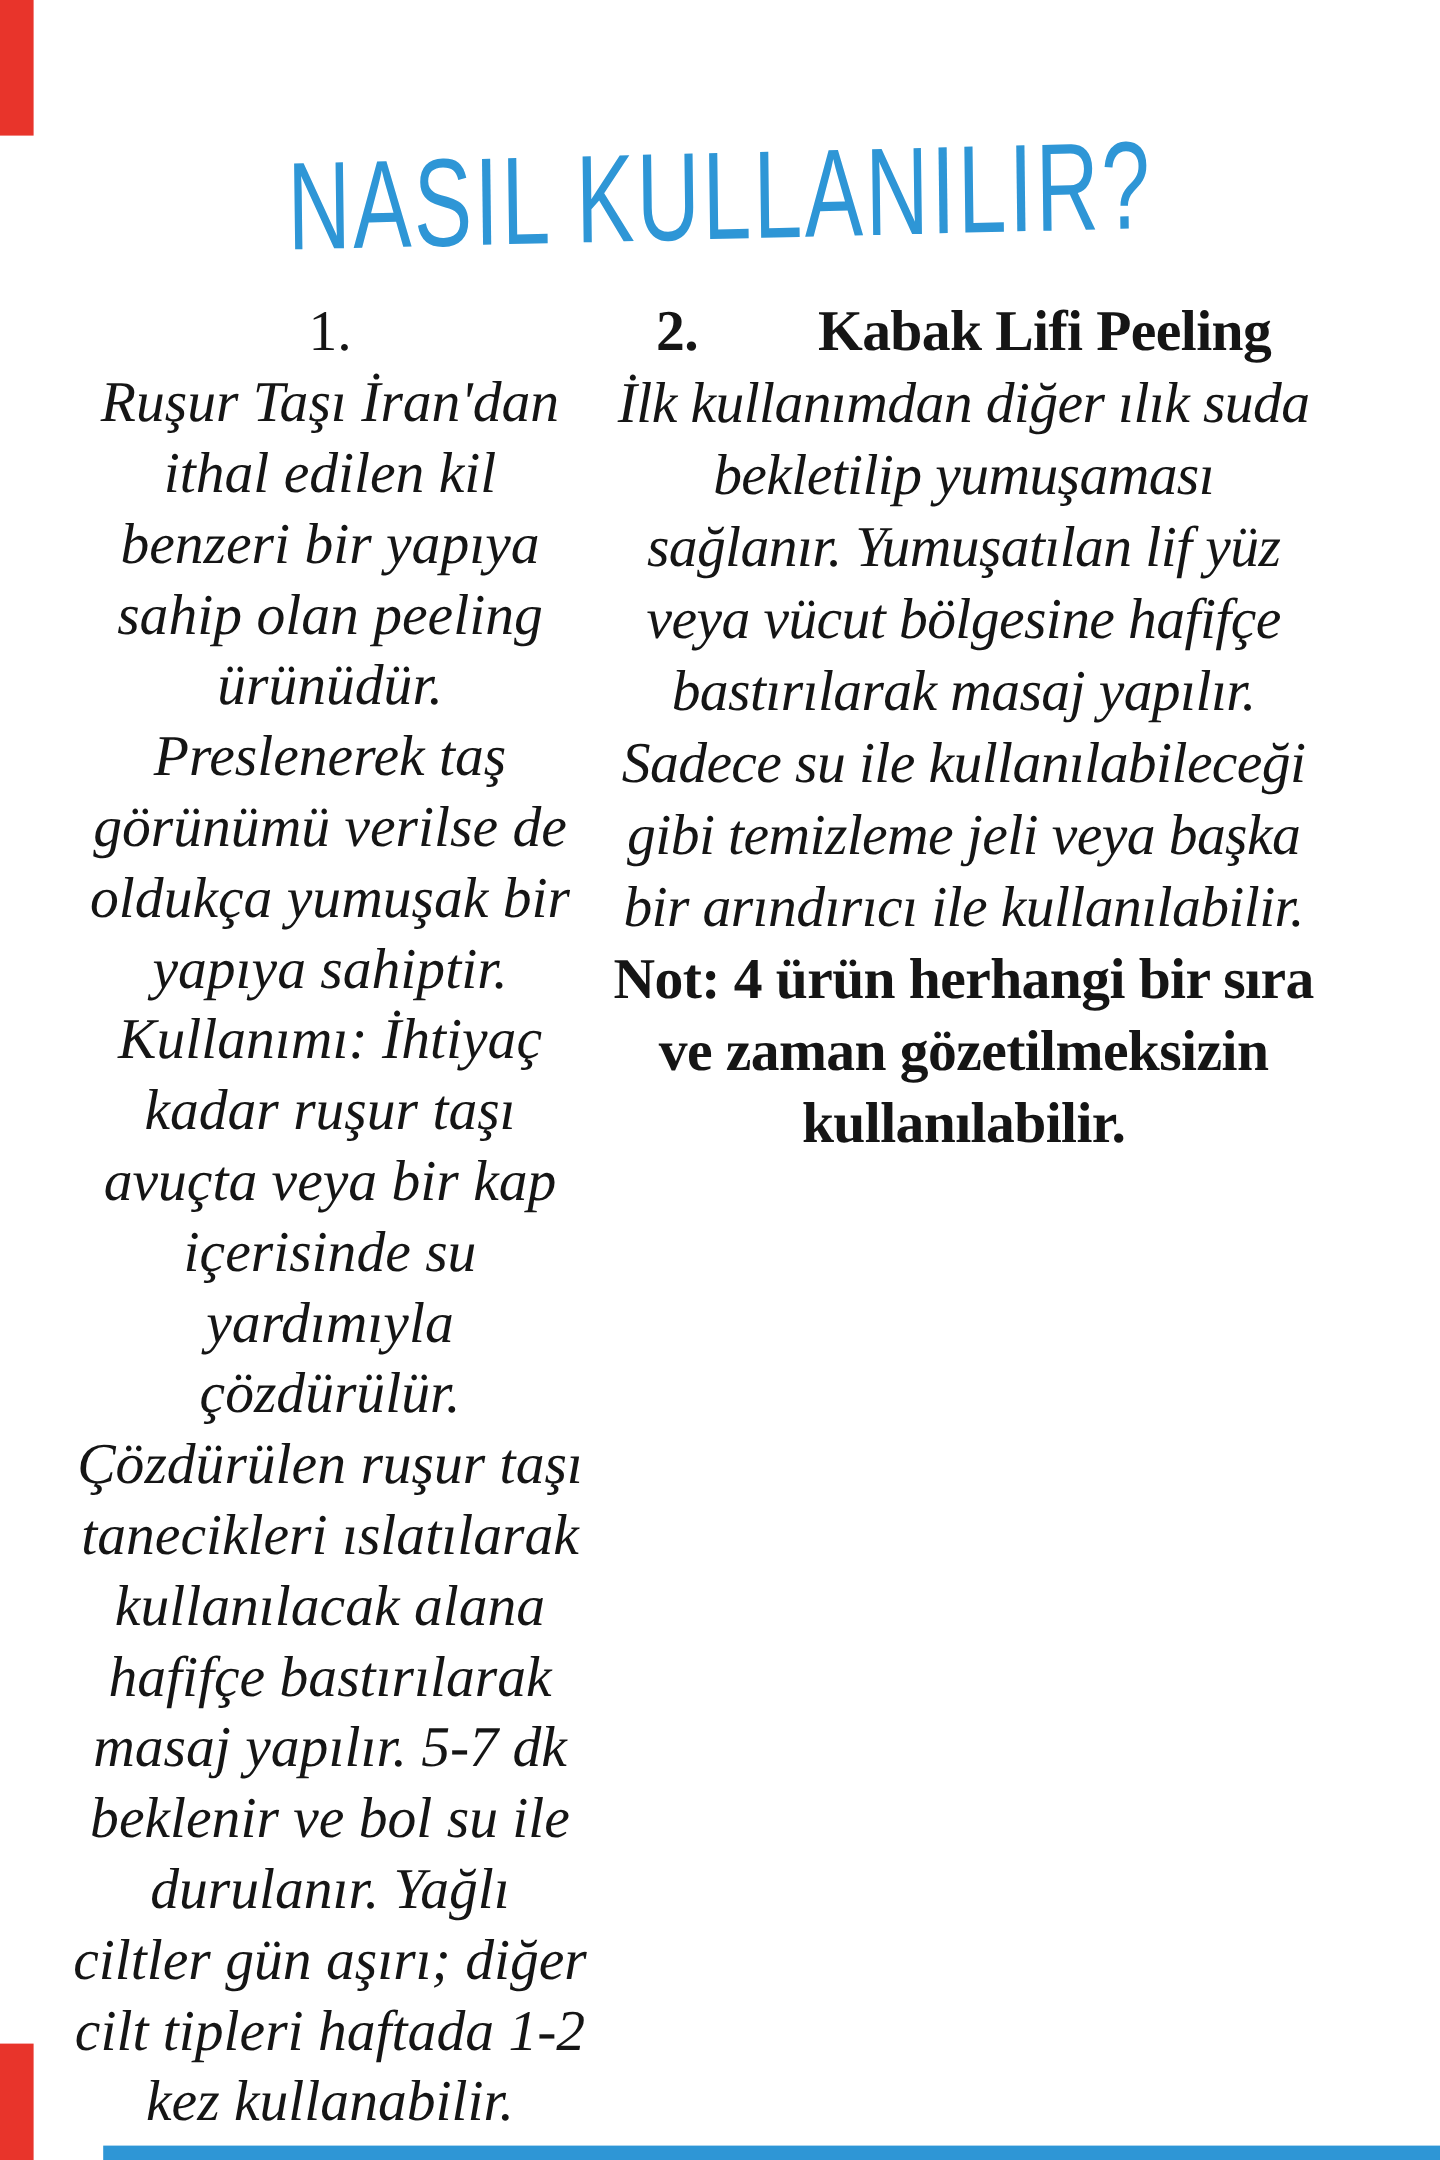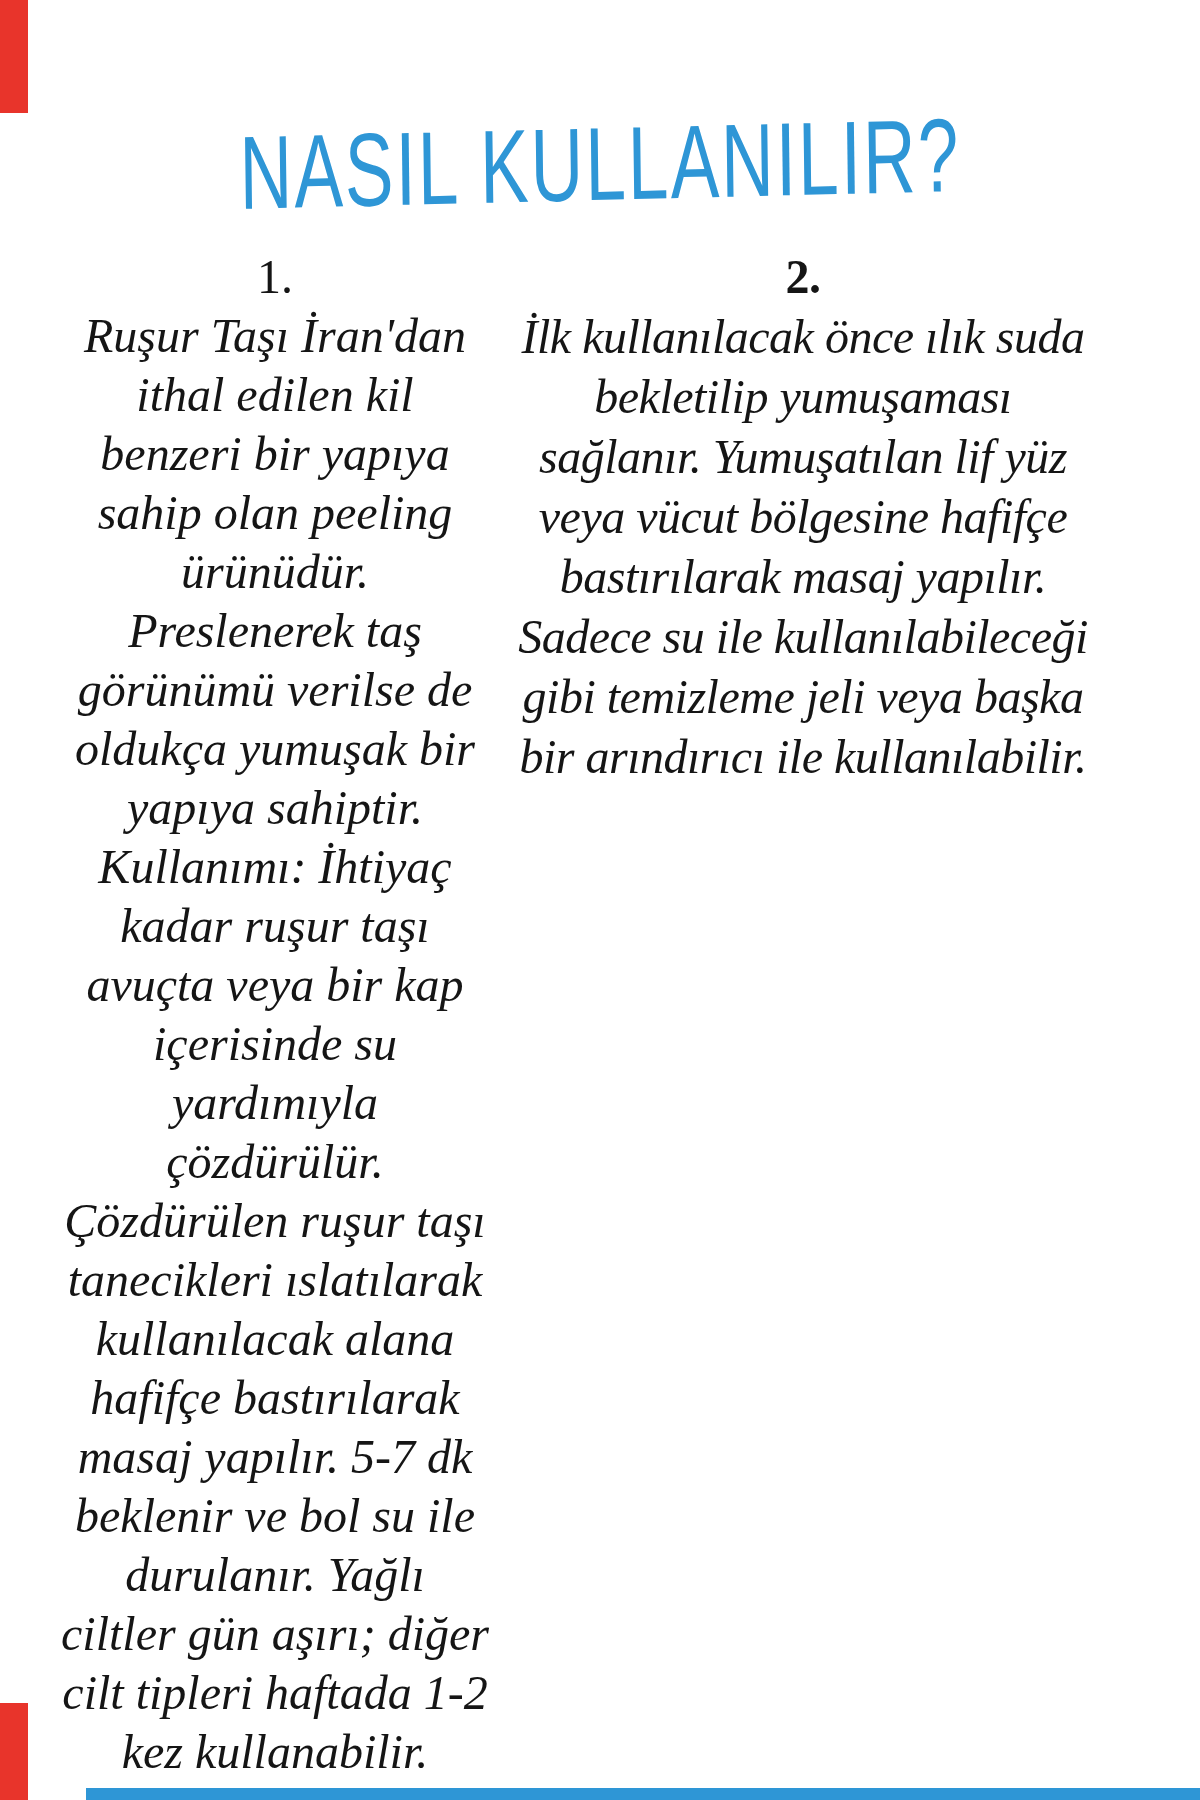--- a/index.html
+++ b/index.html
@@ -101,24 +101,28 @@
 beklenir ve bol su ile
 durulanır. Yağlı
 ciltler gün aşırı; diğer
 cilt tipleri haftada 1-2
 kez kullanabilir.</div>
   </section>
 
   <section class="col col-right">
     <div class="heading-row">
       <span class="heading-num">2.</span>
+      <span class="heading-title">Kabak Lifi Peeling</span>
     </div>
-    <div class="body-text">İlk kullanılacak önce ılık suda
+    <div class="body-text">İlk kullanımdan diğer ılık suda
 bekletilip yumuşaması
 sağlanır. Yumuşatılan lif yüz
 veya vücut bölgesine hafifçe
 bastırılarak masaj yapılır.
 Sadece su ile kullanılabileceği
 gibi temizleme jeli veya başka
 bir arındırıcı ile kullanılabilir.</div>
+    <div class="note-text">Not: 4 ürün herhangi bir sıra
+ve zaman gözetilmeksizin
+kullanılabilir.</div>
   </section>
 
 </div>
 
 </body></html>

